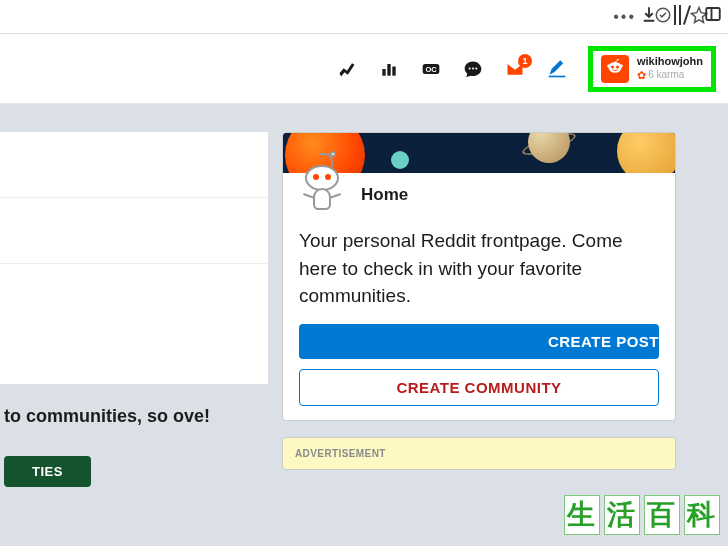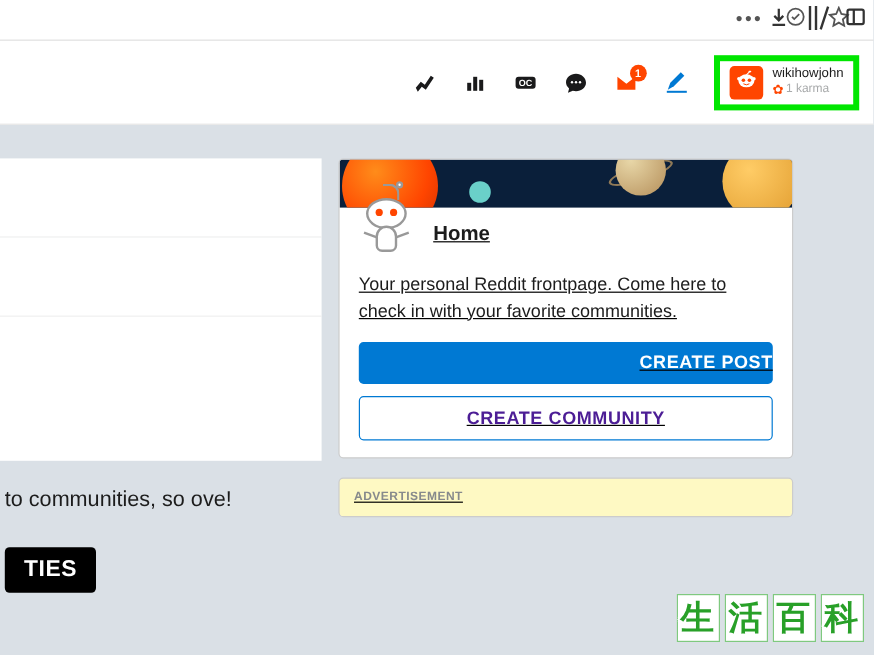--- a/index.html
+++ b/index.html
@@ -14,36 +14,36 @@
     
     .header { height: 70px; background: #fff; display: flex; align-items: center; justify-content: flex-end; padding: 0 12px; gap: 20px; border-bottom: 1px solid #e5e5e5; }
     .header-icon { width: 22px; height: 22px; display: flex; align-items: center; justify-content: center; color: #1a1a1b; position: relative; cursor: pointer; }
     .header-icon svg { width: 20px; height: 20px; }
     .envelope-badge { position: absolute; top: -4px; right: -6px; background: #ff4500; color: #fff; border-radius: 50%; width: 14px; height: 14px; font-size: 9px; font-weight: bold; display: flex; align-items: center; justify-content: center; }
     
     .user-chip { border: 5px solid #00e600; background: #fff; padding: 4px 8px; display: flex; align-items: center; gap: 8px; }
     .user-avatar { width: 28px; height: 28px; background: #ff4500; border-radius: 4px; display: flex; align-items: center; justify-content: center; }
     .user-avatar svg { width: 20px; height: 20px; }
     .user-info { display: flex; flex-direction: column; line-height: 1.2; }
-    .user-name { font-size: 11px; font-weight: 400; color: #1c1c1c; }
+    .user-name { font-size: 11px; font-weight: 700; color: #1c1c1c; }
     .user-karma { font-size: 10px; color: #a8aaab; display: flex; align-items: center; gap: 2px; }
     .karma-star { color: #ff4500; font-size: 11px; }
     
     .content { display: flex; padding-top: 28px; height: calc(100% - 104px); }
     
     .left-col { width: 268px; display: flex; flex-direction: column; }
     .left-placeholder { background: #fff; margin-bottom: 0; }
     .lp1 { height: 66px; border-bottom: 1px solid #eee; }
     .lp2 { height: 66px; border-bottom: 1px solid #eee; }
     .lp3 { height: 120px; }
     .left-text-box { margin-top: 20px; padding: 0 0 0 4px; }
-    .left-text { font-size: 18px; font-weight: 400; color: #1c1c1c; line-height: 1.35; padding-right: 40px; }
-    .ties-btn { margin-top: 28px; background: #000000; color: #fff; font-weight: 700; font-size: 19px; letter-spacing: 0.5px; text-transform: uppercase; padding: 8px 16px; border-radius: 4px; border: none; display: inline-block; }
-    
-    .right-col { flex: 1; padding-left: 14px; padding-right: 67px; text-decoration: underline; }
+    .left-text { font-size: 18px; font-weight: 700; color: #1c1c1c; line-height: 1.35; padding-right: 40px; }
+    .ties-btn { margin-top: 28px; background: #14532d; color: #fff; font-weight: 700; font-size: 13px; letter-spacing: 0.5px; text-transform: uppercase; padding: 8px 28px; border-radius: 4px; border: none; display: inline-block; }
+    
+    .right-col { flex: 1; padding-left: 14px; padding-right: 52px; }
     .card { background: #fff; border: 1px solid #ccc; border-radius: 4px; overflow: hidden; margin-bottom: 16px; }
     
     .banner { height: 40px; background: linear-gradient(90deg, #0a1f3a 0%, #0a1f3a 100%); position: relative; overflow: hidden; }
     .sun { position: absolute; width: 80px; height: 80px; border-radius: 50%; background: radial-gradient(circle at 35% 35%, #ff8c1a 0%, #ff4500 60%, #cc2e00 100%); left: 2px; top: -18px; }
     .planet1 { position: absolute; width: 18px; height: 18px; border-radius: 50%; background: #6ad0c9; left: 108px; top: 18px; }
     .planet2 { position: absolute; width: 42px; height: 42px; border-radius: 50%; background: radial-gradient(circle at 30% 30%, #e8d7a8, #b58f5a); right: 105px; top: -12px; }
     .planet3 { position: absolute; width: 64px; height: 64px; border-radius: 50%; background: radial-gradient(circle at 35% 35%, #ffcc66, #e09b2d); right: -6px; top: -14px; }
     .ring { position: absolute; width: 56px; height: 14px; border: 2px solid rgba(200,160,100,0.7); border-radius: 50%; right: 98px; top: 4px; transform: rotate(-18deg); }
     
     .snoo-row { display: flex; align-items: center; gap: 16px; padding: 0 16px; margin-top: -18px; }
@@ -52,25 +52,25 @@
     .snoo-eye { width: 6px; height: 6px; background: #ff4500; border-radius: 50%; position: absolute; top: 7px; }
     .snoo-eye.l { left: 6px; } .snoo-eye.r { right: 6px; }
     .snoo-antenna { position: absolute; width: 14px; height: 14px; border-top: 2px solid #999; border-right: 2px solid #999; border-radius: 0 60% 0 0; top: -2px; left: 20px; }
     .snoo-ball { position: absolute; width: 6px; height: 6px; background: #fff; border: 2px solid #999; border-radius: 50%; top: -4px; left: 31px; }
     .snoo-body { position: absolute; width: 18px; height: 22px; border: 2px solid #999; background: #fff; border-radius: 10px 10px 6px 6px; top: 33px; left: 14px; }
     .snoo-arm { position: absolute; width: 12px; height: 2px; background: #999; top: 40px; }
     .snoo-arm.l { left: 4px; transform: rotate(20deg); }
     .snoo-arm.r { right: 4px; transform: rotate(-20deg); }
     
     .home-title { font-size: 17px; font-weight: 600; color: #1c1c1c; margin-top: 18px; }
-    .home-desc { font-size: 15px; color: #1c1c1c; padding: 10px 16px 14px; line-height: 1.45; }
+    .home-desc { font-size: 19px; color: #1c1c1c; padding: 10px 16px 14px; line-height: 1.45; }
     .cta-stack { padding: 0 16px 14px; display: flex; flex-direction: column; gap: 10px; }
     .cta { font-size: 15px; font-weight: 700; letter-spacing: 0.5px; padding: 9px 0; text-align: center; border-radius: 4px; text-transform: uppercase; cursor: pointer; }
     .cta.primary { background: #0079d3; color: #fff; border: none; text-align: right; }
-    .cta.secondary { background: #fff; color: #4c1d95; border: 1px solid #0079d3; }
+    .cta.secondary { background: #fff; color: #b91c1c; border: 1px solid #0079d3; }
     
     .ad-card { background: #fef9c3; border: 1px solid #ccc; border-radius: 4px; padding: 10px 12px; }
     .ad-label { font-size: 10px; font-weight: 700; letter-spacing: 0.4px; color: #878a8c; text-transform: uppercase; }
     
     .watermark { position: absolute; right: 8px; bottom: 11px; text-align: right; }
     .wm-cn { font-family: "SimSun","NSimSun","Songti SC","Songti TC","MingLiU","Noto Serif CJK SC","Noto Serif CJK TC",serif; font-size: 28px; font-weight: 700; color: #28a028; text-shadow: 2px 0 #fff, -2px 0 #fff, 0 2px #fff, 0 -2px #fff, 1.5px 1.5px #fff, -1.5px 1.5px #fff, 1.5px -1.5px #fff, -1.5px -1.5px #fff; letter-spacing: 2px; display: flex; gap: 4px; justify-content: flex-end; }
     .wm-box { background: #fff; border: 1px solid #7fc97f; padding: 0 2px; }
     .wm-url { font-size: 13px; color: #3a8a3a; text-shadow: 1px 0 #fff, -1px 0 #fff, 0 1px #fff, 0 -1px #fff; letter-spacing: 2px; margin-top: -2px; }
   </style>
 </head>
@@ -158,21 +158,21 @@
           <circle cx="4.5" cy="8" r="1.8" fill="#fff"></circle>
           <circle cx="19.5" cy="8" r="1.8" fill="#fff"></circle>
           <path d="M12 4l3-3" stroke="#fff" stroke-width="1.2"></path>
           <circle cx="15.5" cy="0.5" r="1.2" fill="#fff"></circle>
         </svg>
     </div>
     <div class="user-info">
       <span class="user-name">wikihowjohn</span>
       <span class="user-karma">
           <span class="karma-star">✿</span>
-          <span>1 karma</span>
+          <span>6 karma</span>
         </span>
     </div>
   </div>
 </div>
 
 <div class="content">
   <div class="left-col">
     <div class="left-placeholder lp1"></div>
     <div class="left-placeholder lp2"></div>
     <div class="left-placeholder lp3"></div>

